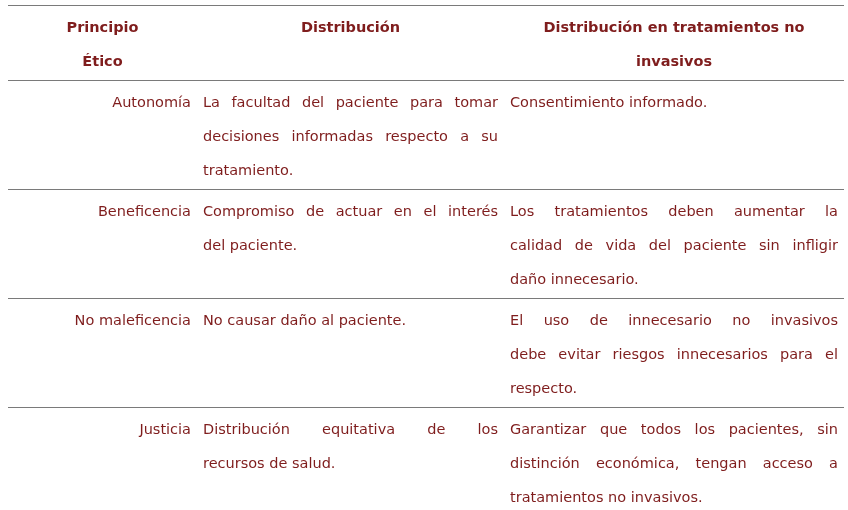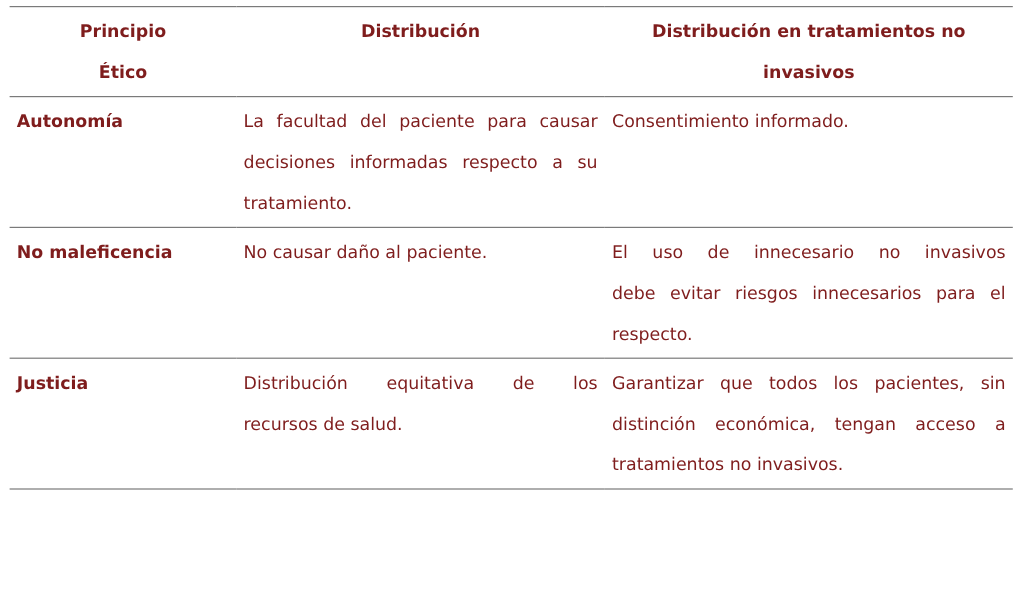--- a/index.html
+++ b/index.html
@@ -37,22 +37,22 @@
     color: #7f1d1d;
     overflow: hidden;
   }
   thead th {
     border-top: 1px solid #7a7a7a;
     font-weight: bold;
     text-align: center;
     white-space: pre-line;
   }
   td.principle-cell {
-    font-weight: bold;
-    text-align: left;
+    font-weight: normal;
+    text-align: right;
   }
   .txt-line {
     text-align: justify;
     text-align-last: justify;
   }
   .txt-line:last-child {
     text-align-last: left;
   }
 </style>
 </head>
@@ -71,26 +71,38 @@
 Ético</th>
         <th>Distribución</th>
         <th>Distribución en tratamientos no
 invasivos</th>
       </tr>
     </thead>
     <tbody id="table-body">
         <tr>
           <td class="principle-cell">Autonomía</td>
           <td>
-            <div class="txt-line">La facultad del paciente para causar</div>
+            <div class="txt-line">La facultad del paciente para tomar</div>
             <div class="txt-line">decisiones informadas respecto a su</div>
             <div class="txt-line">tratamiento.</div>
           </td>
           <td>
             <div class="txt-line">Consentimiento informado.</div>
+          </td>
+        </tr>
+        <tr>
+          <td class="principle-cell">Beneficencia</td>
+          <td>
+            <div class="txt-line">Compromiso de actuar en el interés</div>
+            <div class="txt-line">del paciente.</div>
+          </td>
+          <td>
+            <div class="txt-line">Los tratamientos deben aumentar la</div>
+            <div class="txt-line">calidad de vida del paciente sin infligir</div>
+            <div class="txt-line">daño innecesario.</div>
           </td>
         </tr>
         <tr>
           <td class="principle-cell">No maleficencia</td>
           <td>
             <div class="txt-line">No causar daño al paciente.</div>
           </td>
           <td>
             <div class="txt-line">El uso de innecesario no invasivos</div>
             <div class="txt-line">debe evitar riesgos innecesarios para el</div>

